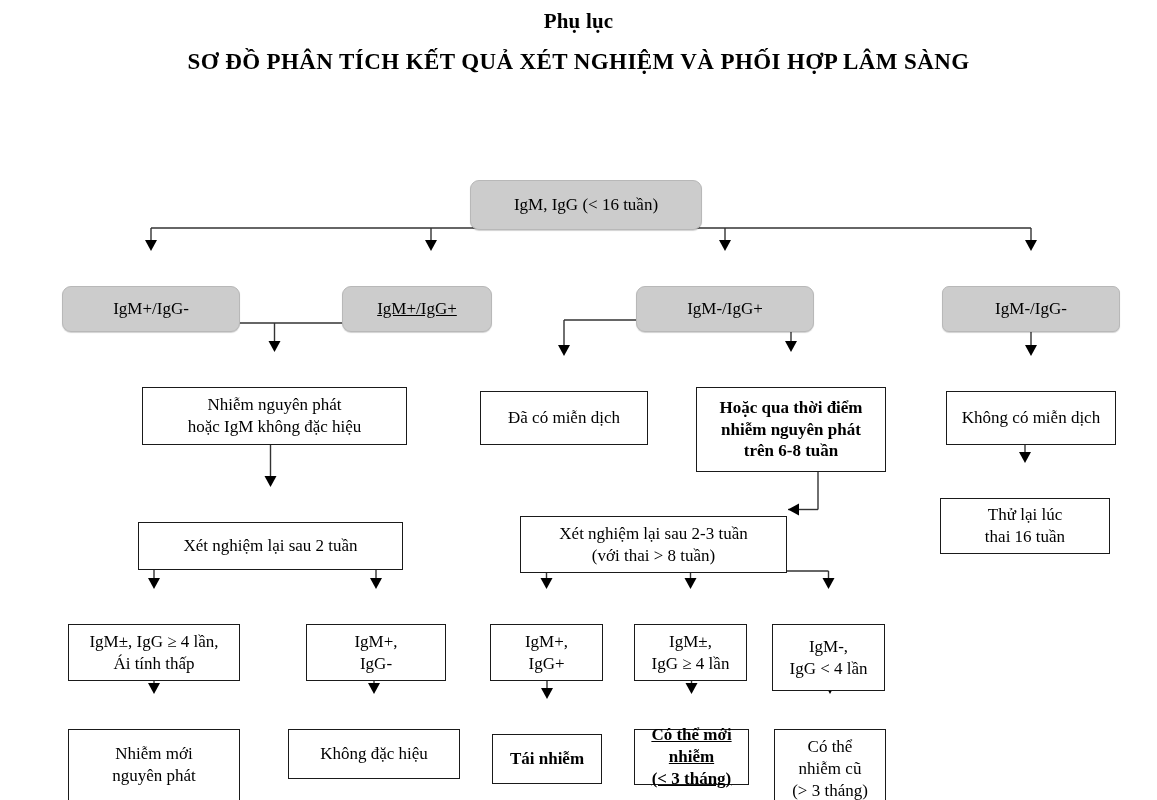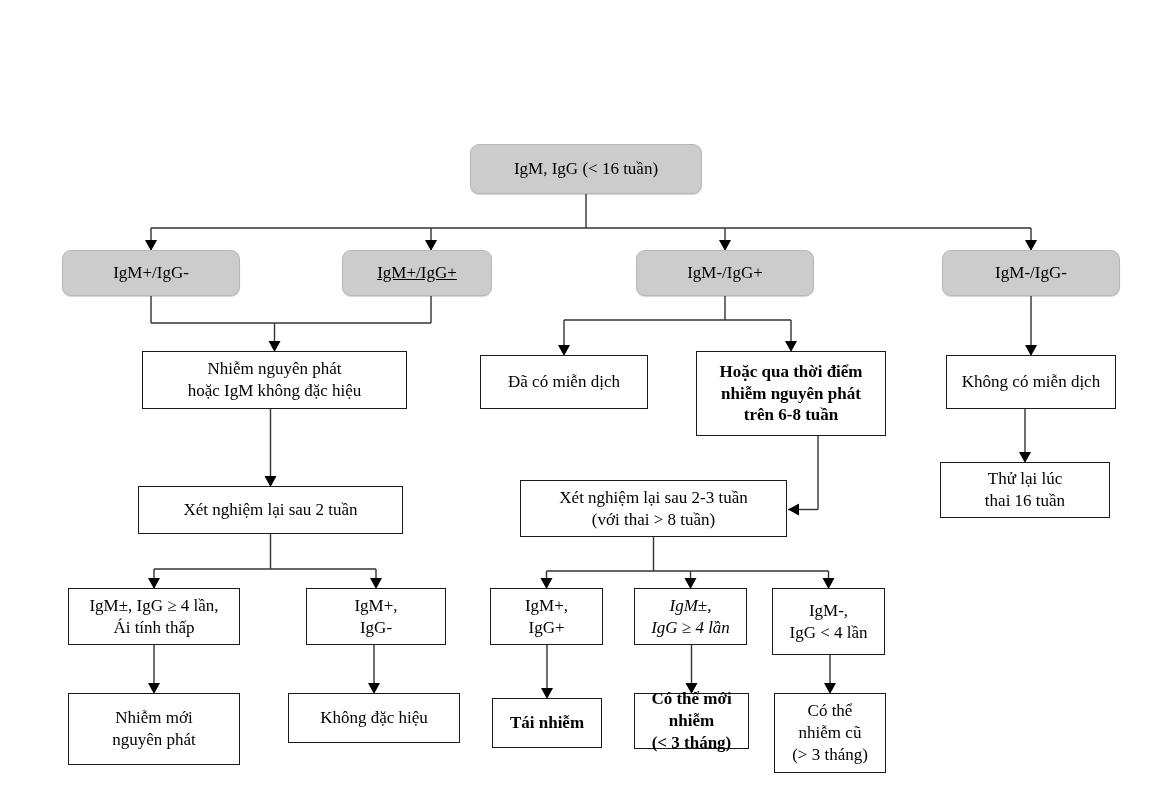--- a/index.html
+++ b/index.html
@@ -53,20 +53,21 @@
   .node {
     position: absolute;
     box-sizing: border-box;
     display: flex;
     align-items: center;
     justify-content: center;
     text-align: center;
     font-size: 17px;
     line-height: 1.28;
     padding: 2px 11px;
+    margin-top: 36px;
   }
   .node.gray {
     background: #cccccc;
     border: 1px solid #b8b8b8;
     border-radius: 9px;
     box-shadow: 0 1px 1px rgba(0,0,0,0.18);
   }
   .node.plain {
     background: #ffffff;
     border: 1.6px solid #1a1a1a;
@@ -78,20 +79,24 @@
   .node span {
     display: block;
     width: 100%;
   }
 </style>
 </head>
 <body>
 
 <div id="canvas">
 
+  <div class="title-block">
+    <div class="title-main">Phụ lục</div>
+    <div class="title-sub">SƠ ĐỒ PHÂN TÍCH KẾT QUẢ XÉT NGHIỆM VÀ PHỐI HỢP LÂM SÀNG</div>
+  </div>
 
   <svg id="edges" viewBox="0 0 1157 800">
       <line x1="586" y1="194" x2="586" y2="228" stroke="#333333" stroke-width="1.4"></line>
       <line x1="151" y1="228" x2="1031" y2="228" stroke="#333333" stroke-width="1.4"></line>
       <line x1="151" y1="228" x2="151" y2="249" stroke="#333333" stroke-width="1.4"></line>
       <polygon points="145,240 157,240 151,251" fill="#000"></polygon>
       <line x1="431" y1="228" x2="431" y2="249" stroke="#333333" stroke-width="1.4"></line>
       <polygon points="425,240 437,240 431,251" fill="#000"></polygon>
       <line x1="725" y1="228" x2="725" y2="249" stroke="#333333" stroke-width="1.4"></line>
       <polygon points="719,240 731,240 725,251" fill="#000"></polygon>
@@ -149,21 +154,21 @@
       </div>
       <div class="node gray" style="left: 62px; top: 250px; width: 178px; height: 46px; text-align: center;">
         <span>IgM+/IgG-</span>
       </div>
       <div class="node gray" style="left: 342px; top: 250px; width: 150px; height: 46px; text-decoration: underline;">
         <span>IgM+/IgG+</span>
       </div>
       <div class="node gray" style="left: 636px; top: 250px; width: 178px; height: 46px; align-items: center;">
         <span>IgM-/IgG+</span>
       </div>
-      <div class="node gray" style="left: 942px; top: 250px; width: 178px; height: 46px;">
+      <div class="node gray" style="left: 942px; top: 250px; width: 178px; height: 46px; border-radius: 7px;">
         <span>IgM-/IgG-</span>
       </div>
       <div class="node plain" style="left: 142px; top: 351px; width: 265px; height: 58px;">
         <span>Nhiễm nguyên phát<br>hoặc IgM không đặc hiệu</span>
       </div>
       <div class="node plain" style="left: 480px; top: 355px; width: 168px; height: 54px;">
         <span>Đã có miễn dịch</span>
       </div>
       <div class="node plain bold-text" style="left: 696px; top: 351px; width: 190px; height: 85px;">
         <span>Hoặc qua thời điểm<br>nhiễm nguyên phát<br>trên 6-8 tuần</span>
@@ -182,36 +187,36 @@
       </div>
       <div class="node plain" style="left: 68px; top: 588px; width: 172px; height: 57px;">
         <span>IgM±, IgG ≥ 4 lần,<br>Ái tính thấp</span>
       </div>
       <div class="node plain" style="left: 306px; top: 588px; width: 140px; height: 57px;">
         <span>IgM+,<br>IgG-</span>
       </div>
       <div class="node plain" style="left: 490px; top: 588px; width: 113px; height: 57px;">
         <span>IgM+,<br>IgG+</span>
       </div>
-      <div class="node plain" style="left: 634px; top: 588px; width: 113px; height: 57px; font-style: italic;">
+      <div class="node plain" style="left: 634px; top: 588px; width: 113px; height: 57px;">
         <span>IgM±,<br>IgG ≥ 4 lần</span>
       </div>
       <div class="node plain" style="left: 772px; top: 588px; width: 113px; height: 67px;">
         <span>IgM-,<br>IgG &lt; 4 lần</span>
       </div>
       <div class="node plain" style="left: 68px; top: 693px; width: 172px; height: 72px;">
         <span>Nhiễm mới<br>nguyên phát</span>
       </div>
       <div class="node plain" style="left: 288px; top: 693px; width: 172px; height: 50px;">
         <span>Không đặc hiệu</span>
       </div>
       <div class="node plain bold-text" style="left: 492px; top: 698px; width: 110px; height: 50px;">
         <span>Tái nhiễm</span>
       </div>
-      <div class="node plain bold-text" style="left: 634px; top: 693px; width: 115px; height: 56px;">
+      <div class="node plain bold-text" style="left: 634px; top: 693px; width: 115px; height: 56px; text-decoration: underline;">
         <span>Có thể mới<br>nhiễm<br>(&lt; 3 tháng)</span>
       </div>
       <div class="node plain" style="left: 774px; top: 693px; width: 112px; height: 80px;">
         <span>Có thể<br>nhiễm cũ<br>(&gt; 3 tháng)</span>
       </div>
     </div>
 
 </div>
 
 </body></html>

